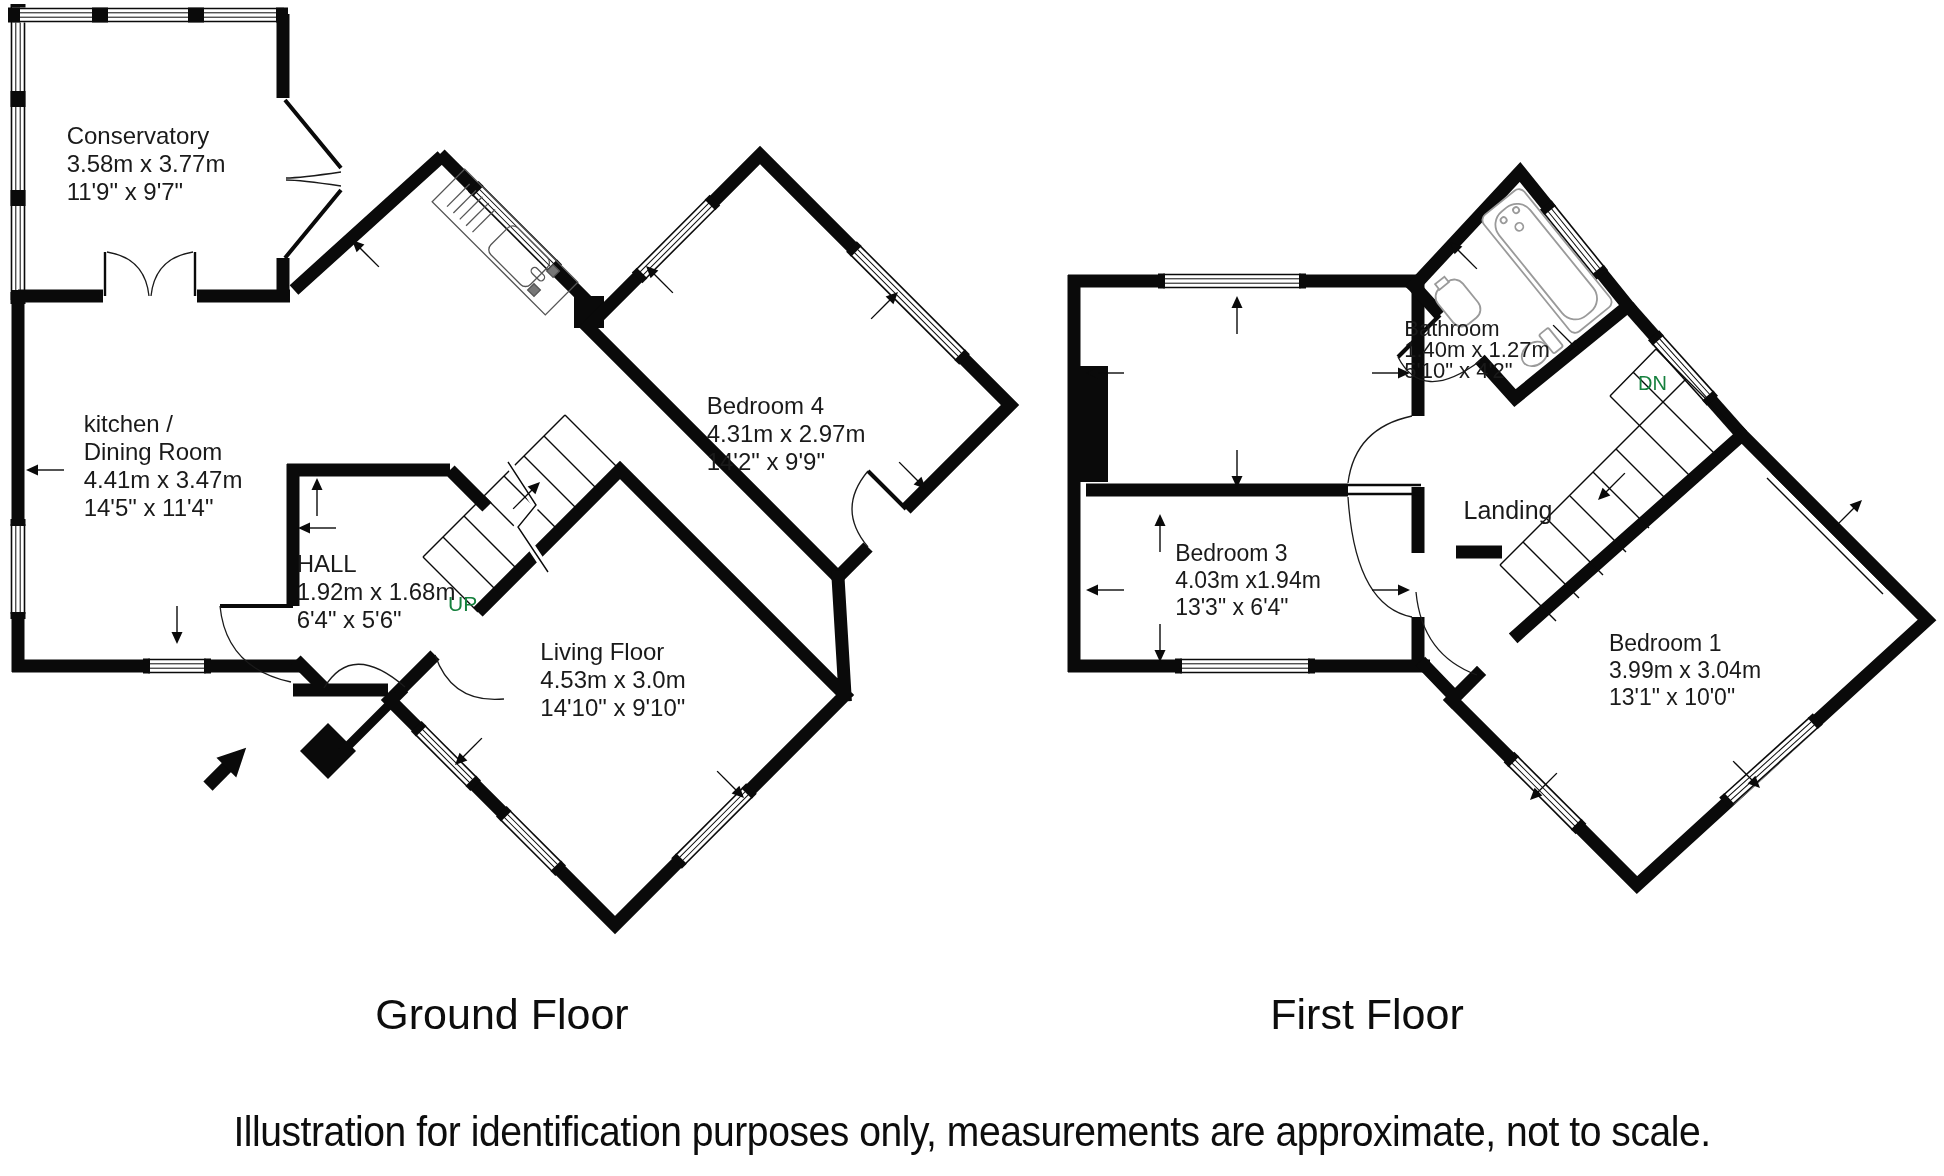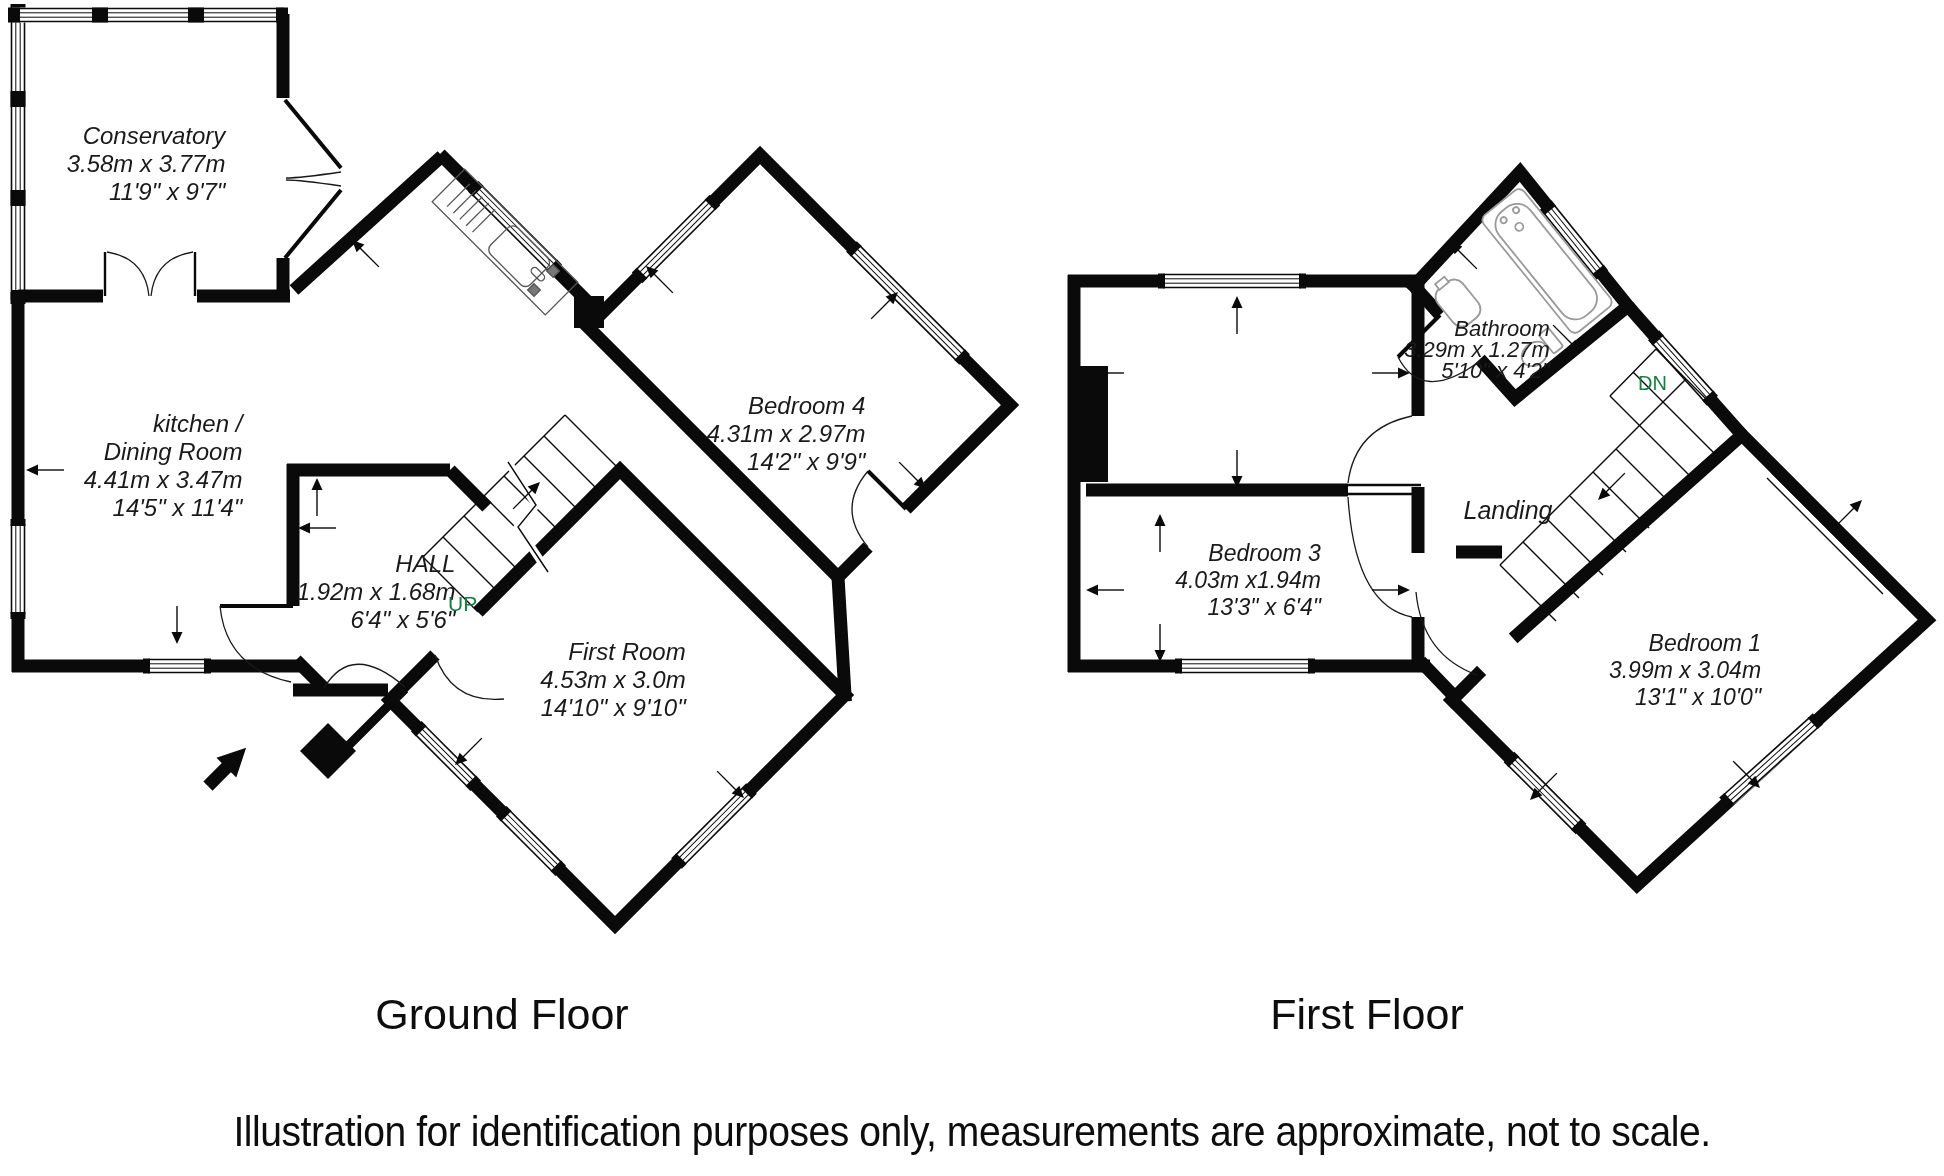--- a/index.html
+++ b/index.html
@@ -14,22 +14,22 @@
   .leaf{stroke:#0a0a0a;stroke-width:4;fill:none;}
   .leafbold{stroke:#0a0a0a;stroke-width:9;fill:none;}
   .gap{stroke:#ffffff;stroke-width:17;fill:none;}
   .wline{stroke:#0a0a0a;stroke-width:1.6;}
   .wlinein{stroke:#0a0a0a;stroke-width:1;}
   .blk{fill:#0a0a0a;}
   .fixture{fill:#ffffff;stroke:#9a9a9a;stroke-width:1.8;}
   .fixture2{fill:none;stroke:#555555;stroke-width:1.3;}
   .dim line{stroke:#0a0a0a;stroke-width:1.4;}
   .dim polygon{fill:#0a0a0a;}
-  .room-label{position:absolute;text-align:right;transform:translateX(-50%);
-              font-size:24px;line-height:28px;color:#1a1a1a;white-space:nowrap;font-style:italic;}
+  .room-label{position:absolute;text-align:left;transform:translateX(-50%);
+              font-size:24px;line-height:28px;color:#1a1a1a;white-space:nowrap;}
   .room-label.small{font-size:22px;line-height:21px;}
   .room-label.ff{font-size:23px;line-height:27px;}
   .tag{position:absolute;font-size:21px;color:#15803d;white-space:nowrap;}
   .floor-caption{position:absolute;font-size:43px;color:#0d0d0d;transform:translateX(-50%);white-space:nowrap;}
   .disclaimer{position:absolute;left:50%;top:1108px;font-size:42px;color:#0d0d0d;
               transform:translateX(-50%) scaleX(0.93);white-space:nowrap;letter-spacing:-0.5px;}
 </style>
 </head>
 <body>
 
@@ -427,29 +427,29 @@
   <span>UP</span>
 </div>
 
 <div class="room-label" style="left:786px;top:386px;margin-top:6px;">
   <div>Bedroom 4</div>
   <div>4.31m x 2.97m</div>
   <div>14'2" x 9'9"</div>
 </div>
 
 <div class="room-label" style="left:613px;top:638px;">
-  <div>First Room</div>
+  <div>Living Floor</div>
   <div>4.53m x 3.0m</div>
   <div>14'10" x 9'10"</div>
 </div>
 
 
 <div class="room-label small" style="left:1477px;top:318px;">
   <div>Bathroom</div>
-  <div>3.29m x 1.27m</div>
+  <div>1.40m x 1.27m</div>
   <div>5'10" x 4'2"</div>
 </div>
 
 <div class="room-label ff" style="left:1508px;top:465px;font-size:25px;margin-top:32px;">
   <div>Landing</div>
 </div>
 
 <div class="tag" style="left:1638px;top:372px;font-size:20px;">
   <span>DN</span>
 </div>

